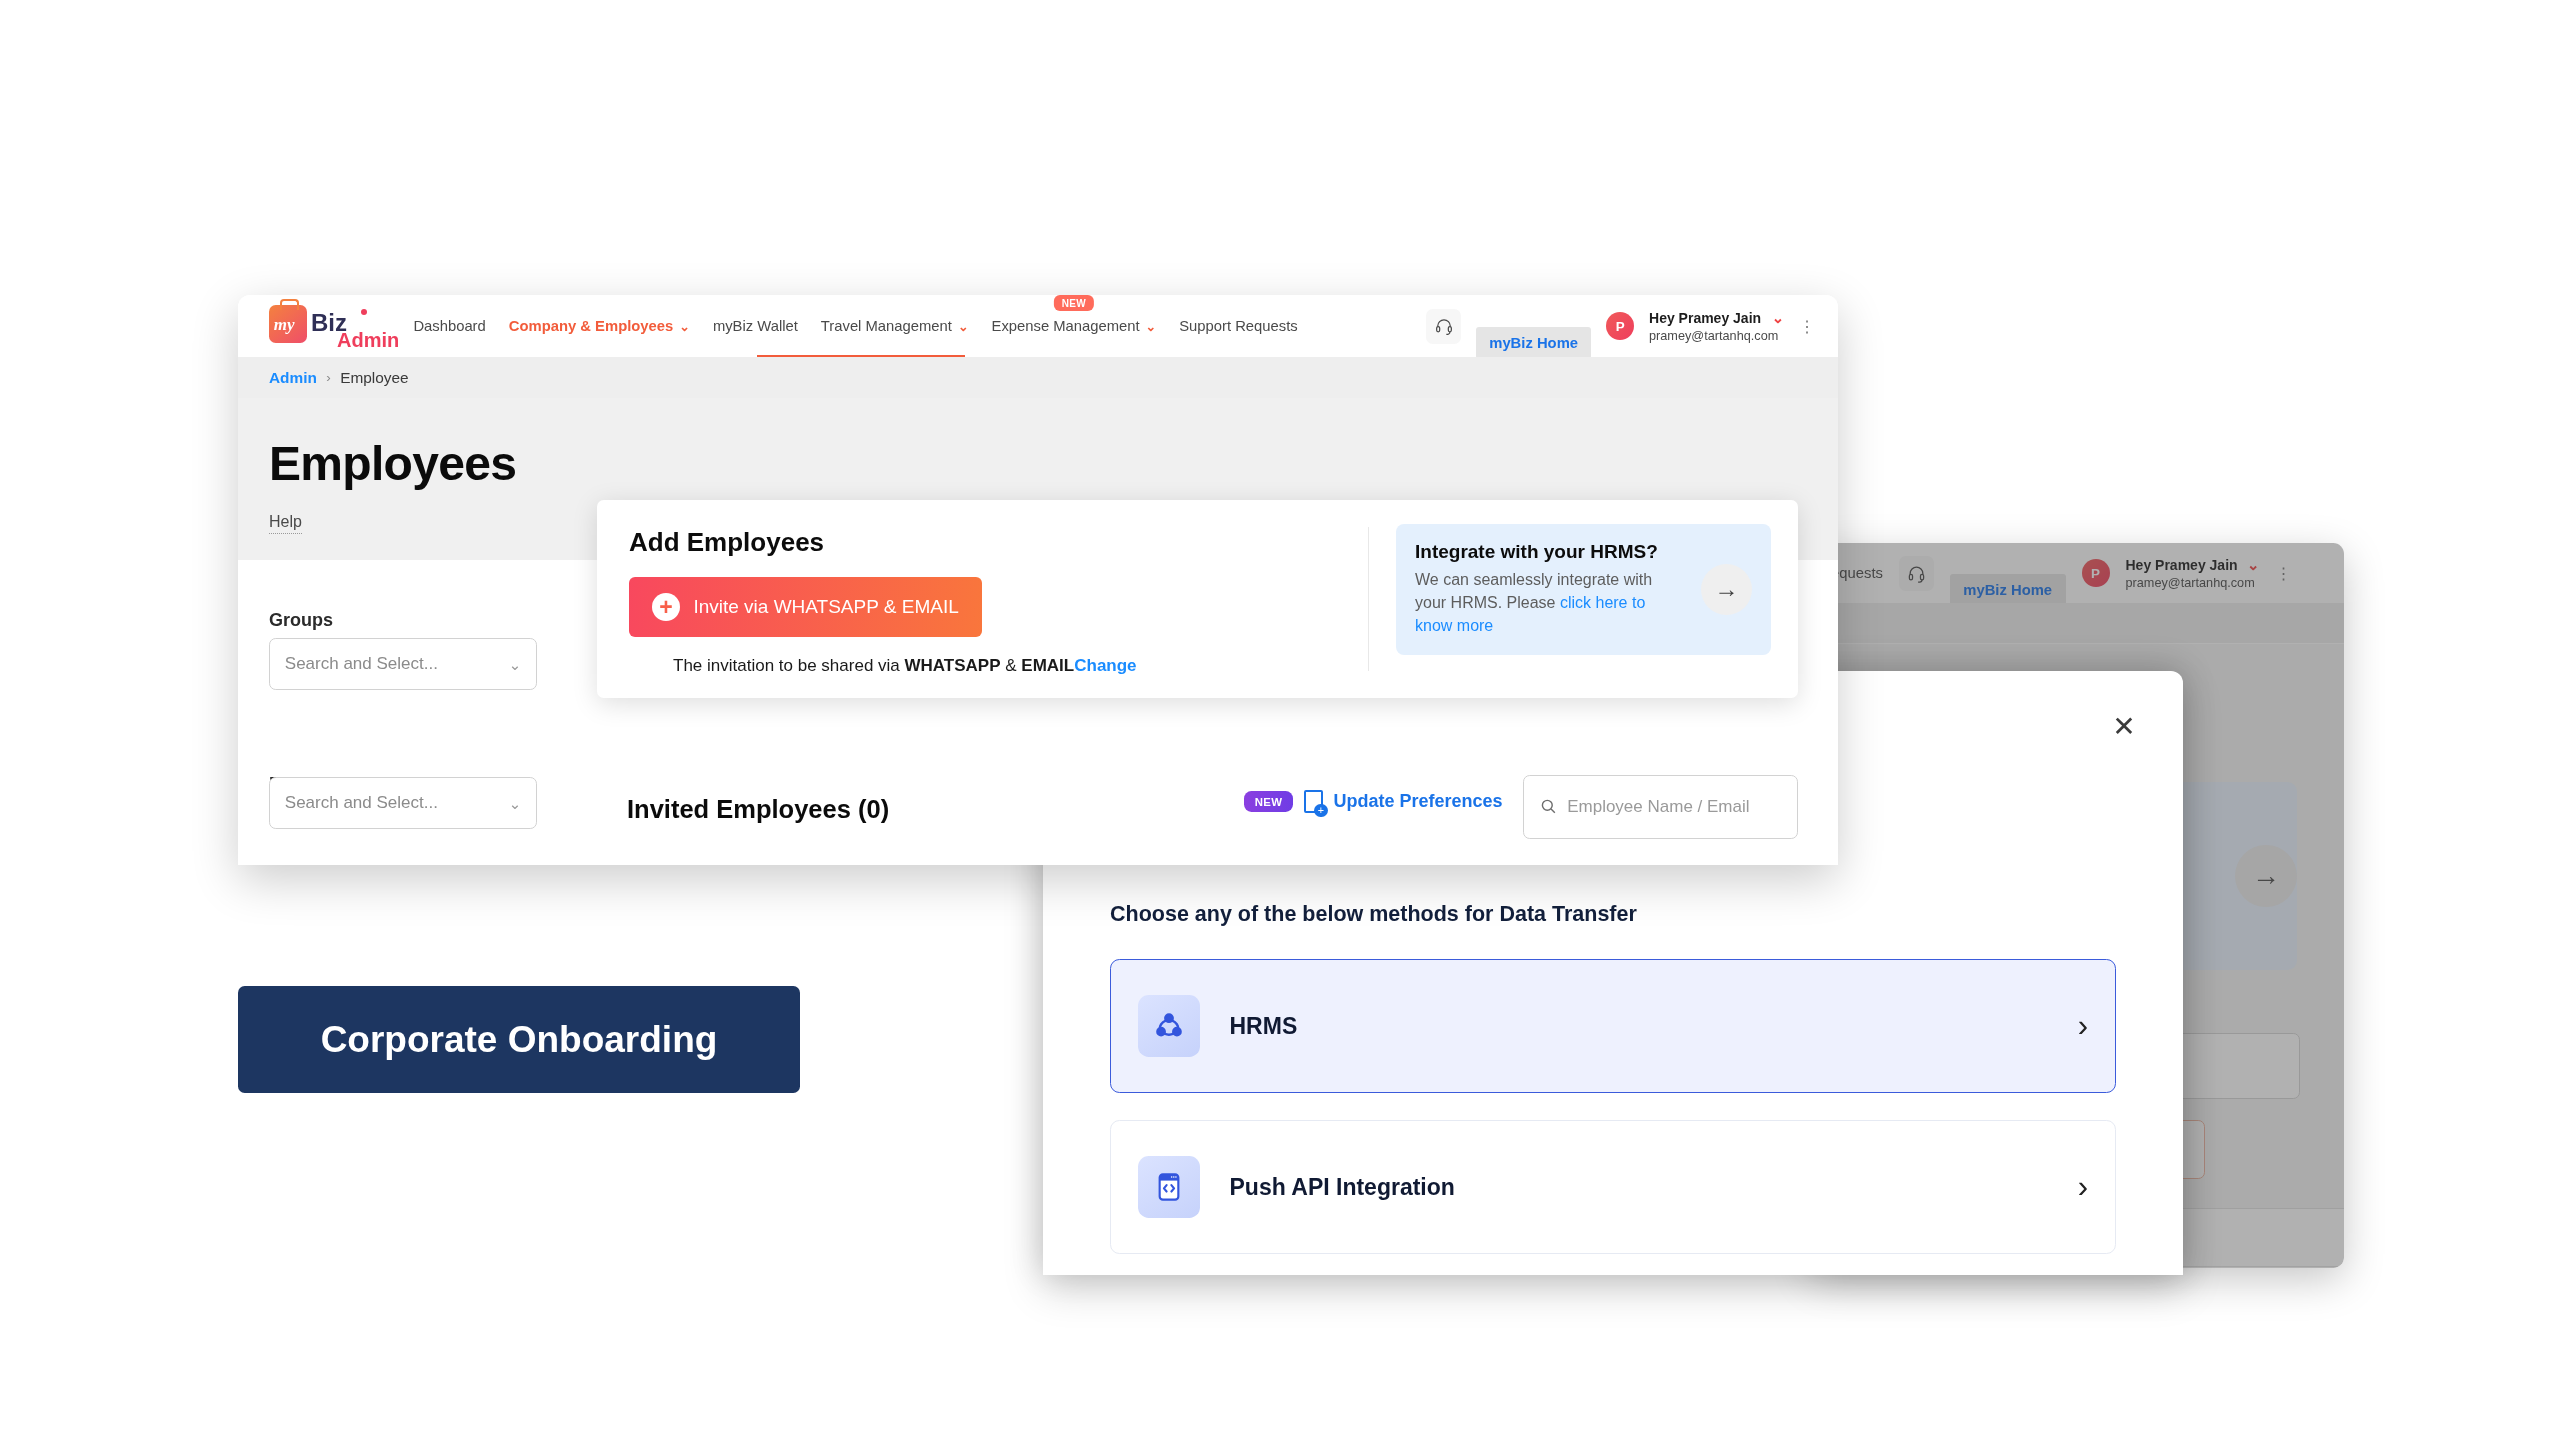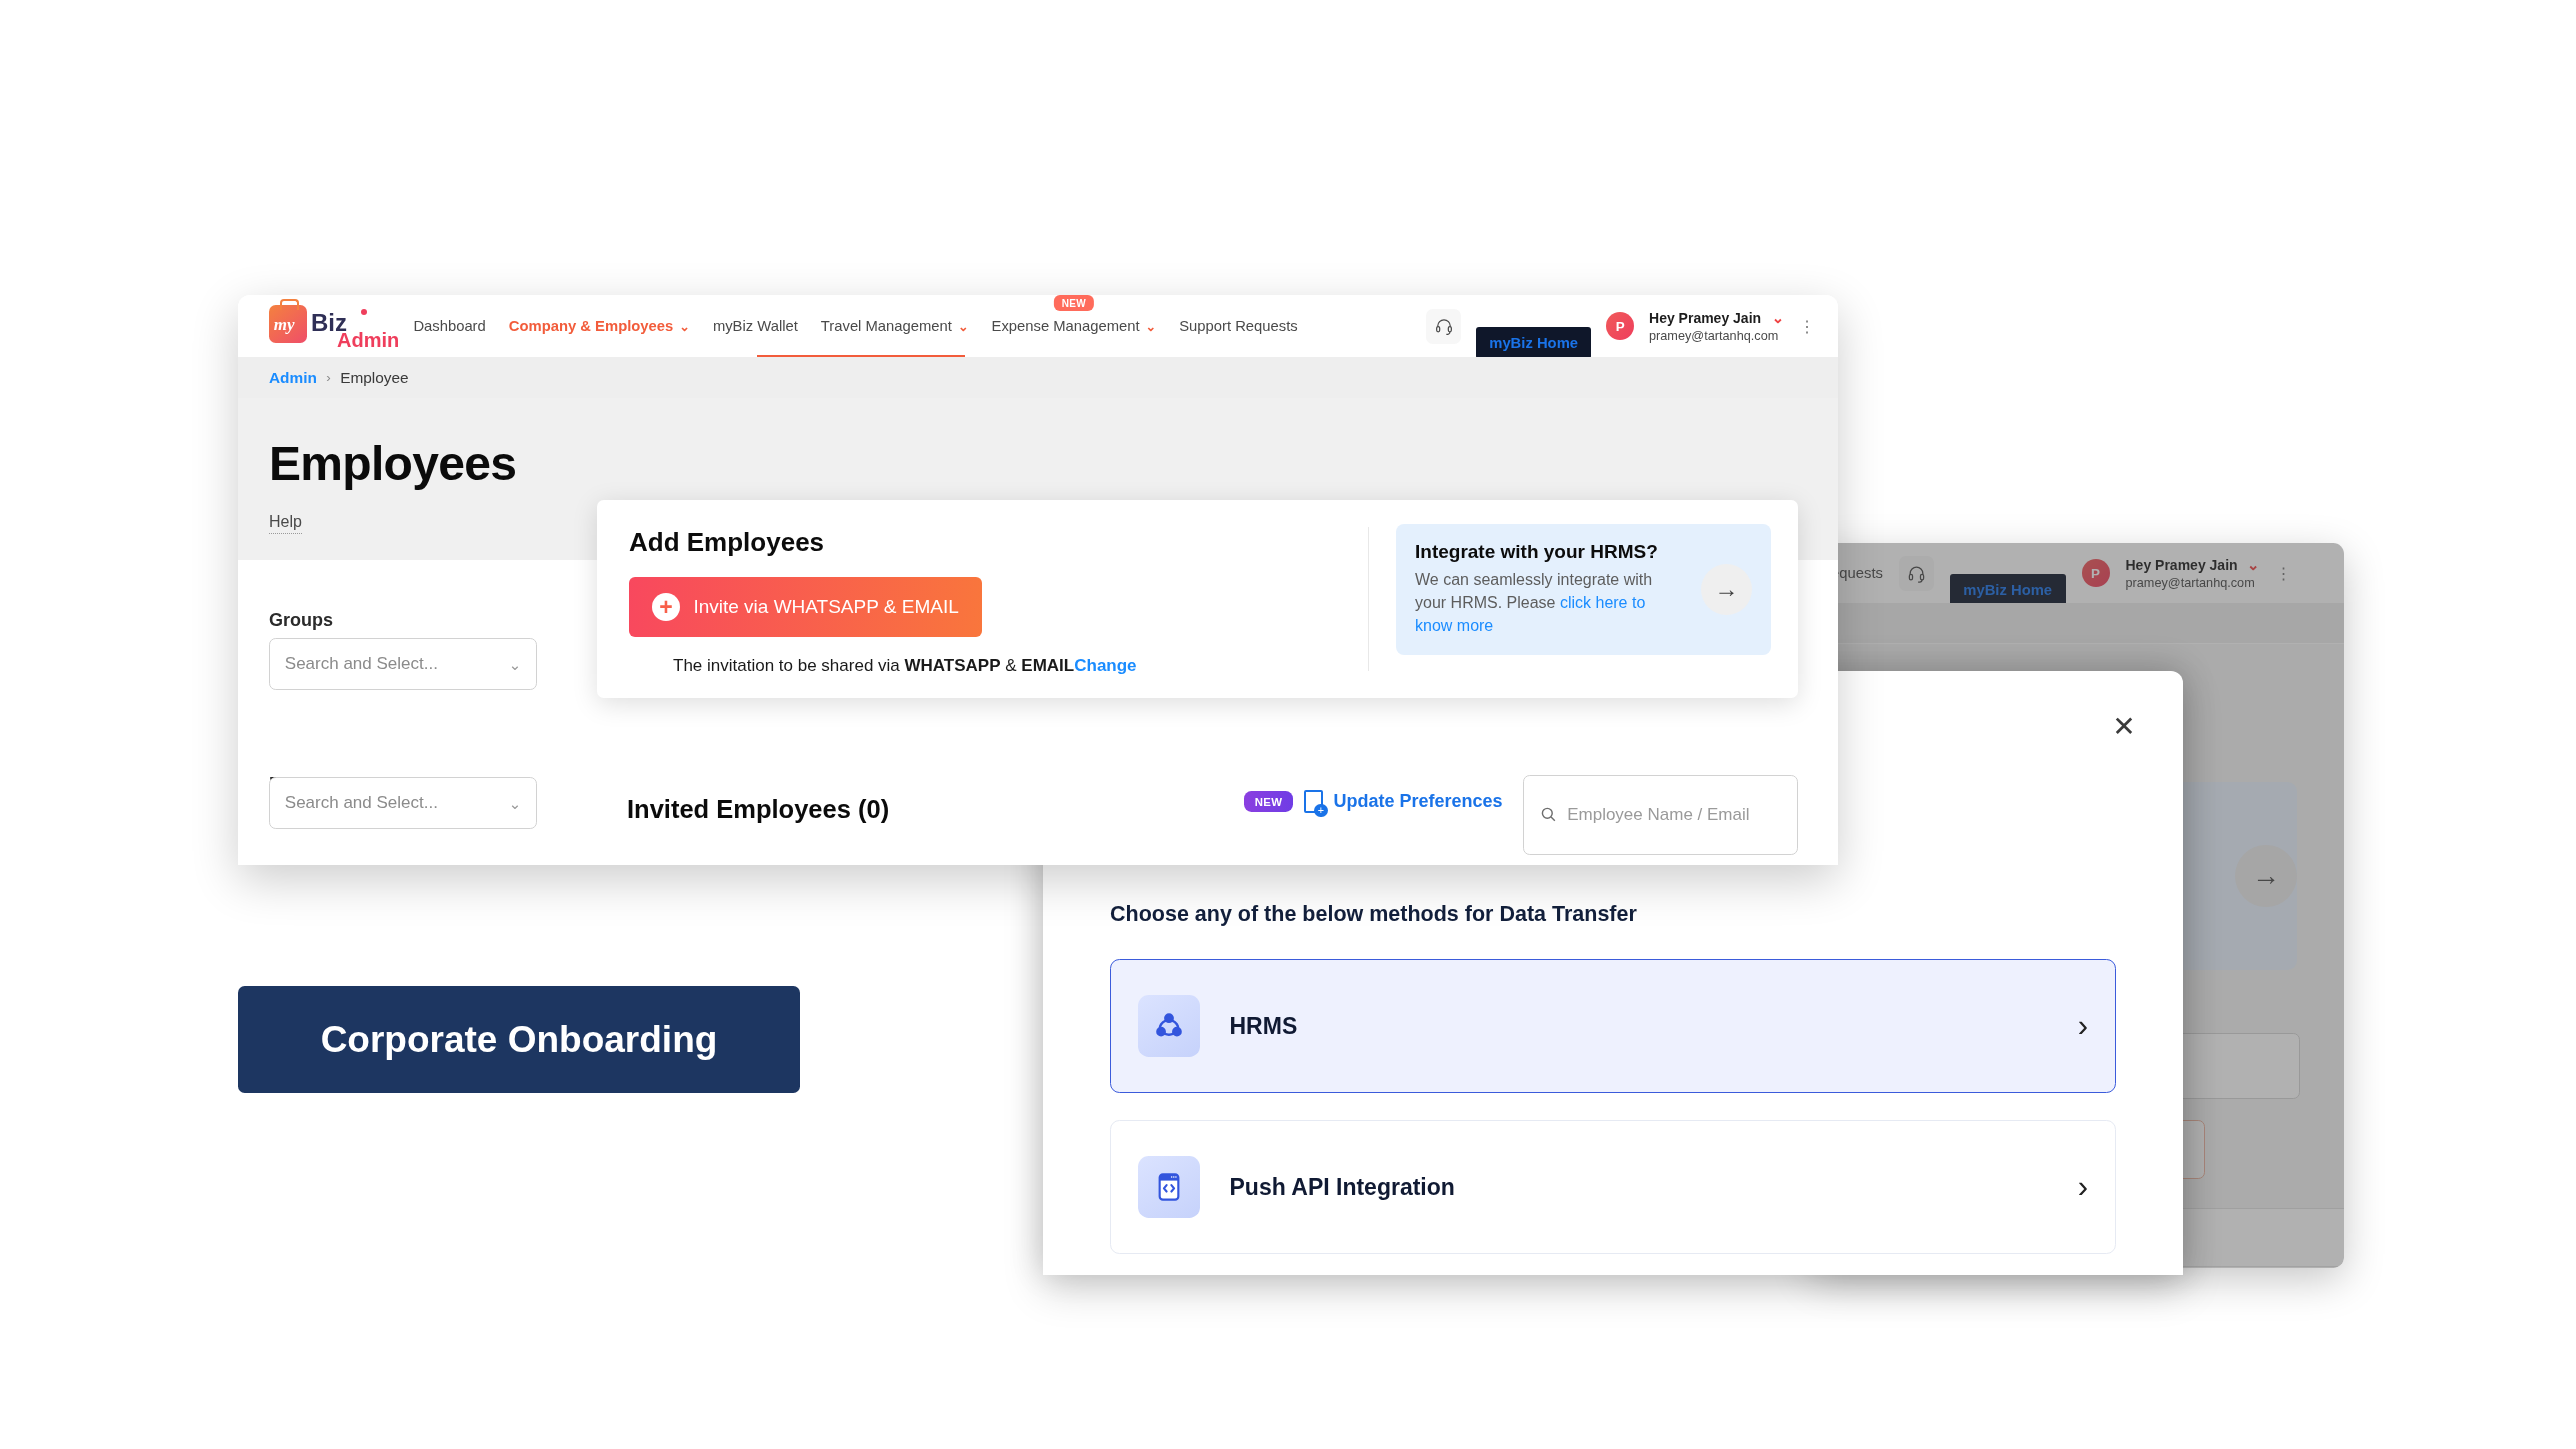--- a/index.html
+++ b/index.html
@@ -29,21 +29,21 @@
   }
   .wb-crumb { position:absolute; left:0; top:60px; width:100%; height:40px; background:#eeeeee; }
   .wb-body { position:absolute; left:0; top:101px; width:100%; bottom:0; background:#f4f4f4; }
 
   .txt-support { font-size:14.8px; color:#4a4a4a; }
   .hs-icon {
     width:35px;height:35px;border-radius:6.7px;background:#f7f7f7;
     display:flex;align-items:center;justify-content:center;
   }
   .mybiz-home {
-    background:#0f172a; color:#1a73e8; font-weight:bold; font-size:14.8px;
+    background:#e5e5e5; color:#1a73e8; font-weight:bold; font-size:14.8px;
     padding:8px 13.4px; border-radius:3px; white-space:nowrap;margin-top:33px;
   }
   .avatar {
     width:28px;height:28px;border-radius:50%;
     background:linear-gradient(135deg,#f05a5a,#ef3e5c);
     color:#fff;font-size:13.4px;font-weight:bold;
     display:flex;align-items:center;justify-content:center;
   }
   .user-name { font-size:14px; color:#1d1d1d; font-weight:600; white-space:nowrap;}
   .user-mail { font-size:12.7px; color:#4a4a4a; white-space:nowrap;}
@@ -255,21 +255,21 @@
     background:linear-gradient(95deg,#8b3fe0,#6f3ce5); color:#fff; font-size:11.4px; font-weight:bold;
     padding:4.7px 10.7px; border-radius:7.4px; letter-spacing:0.4px;
   }
   .pref-fileico { width:19px;height:23px;border:2px solid #1a73e8;border-radius:2px;position:relative;}
   .pref-fileico::after{
     content:"+"; position:absolute; right:-6.7px; bottom:-6px; width:13.4px;height:13.4px;border-radius:50%;
     background:#1a73e8; color:#fff; font-size:10.7px; display:flex;align-items:center;justify-content:center;
   }
   .pref-label { font-size:18px; color:#1a73e8; font-weight:bold; white-space:nowrap; }
   .emp-search {
-    position:absolute; left:1523px; top:775px; width:275px; height:80px;
+    position:absolute; left:1523px; top:775px; width:275px; height:64px;
     border:0.7px solid #d2d2d2; border-radius:6.7px; background:#fff;
     display:flex; align-items:center; gap:9.4px; padding:0 14.8px;
   }
   .emp-search .ph { font-size:17px; color:#9a9a9a; }
 
   
   .corp-badge {
     position:absolute; left:238px; top:986px; width:562px; height:107px;
     background:#1d3661; border-radius:6.7px;
     display:flex; align-items:center; justify-content:center;

